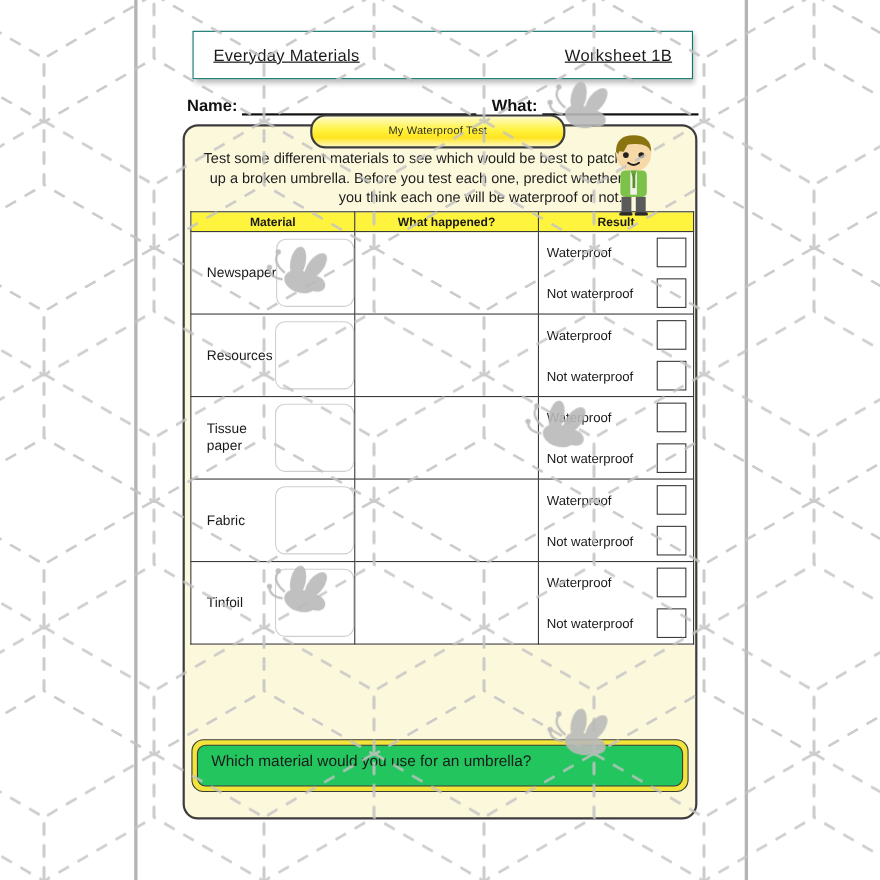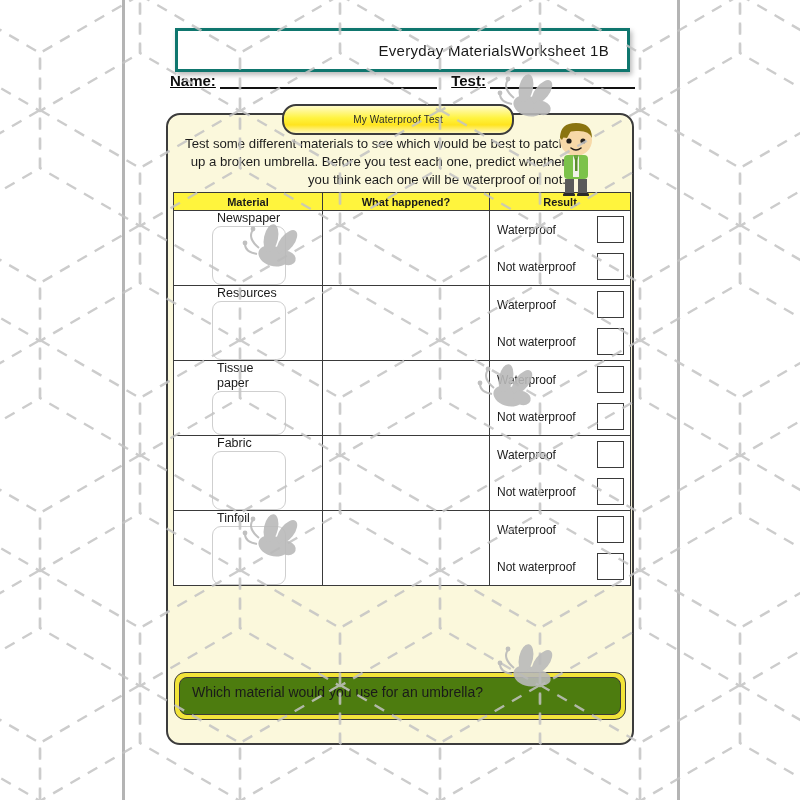--- a/index.html
+++ b/index.html
@@ -17,31 +17,31 @@
     box-sizing:border-box;
   }
 
   
   .watermark{position:absolute;left:0;top:0;width:800px;height:800px;
     pointer-events:none;z-index:40;}
 
   
   .titlebox{
     position:absolute;left:175px;top:28px;width:455px;height:44px;
-    background:#ffffff;border:3px solid #0f766e;
+    background:#ffffff;border:1px solid #0f766e;
     box-shadow:2px 3px 5px rgba(0,0,0,0.28);
-    display:flex;align-items:center;justify-content:flex-end;
-    padding:0 18px;box-sizing:border-box;z-index:10;
+    display:flex;align-items:center;justify-content:space-between;
+    padding:0 18px;box-sizing:border-box;z-index:10;text-decoration:underline;
   }
   .titlebox span{font-size:15px;color:#1a1a1a;letter-spacing:.3px;}
 
   
   .namedate{
-    position:absolute;left:170px;top:68px;width:465px;height:24px;
-    display:flex;align-items:center;z-index:10;text-decoration:underline;
+    position:absolute;left:170px;top:88px;width:465px;height:24px;
+    display:flex;align-items:flex-start;z-index:10;
   }
   .nd-label{font-size:15px;font-weight:bold;color:#111;white-space:nowrap;}
   .nd-rule{border-bottom:2px solid #111;height:15px;}
   .nd-rule.name{width:222px;margin:0 0 0 4px;}
   .nd-rule.date{width:148px;margin:0 0 0 4px;}
   .nd-gap{width:14px;}
 
   
   .panel{
     position:absolute;left:166px;top:113px;width:468px;height:632px;
@@ -75,37 +75,37 @@
   }
   .tbl th{
     background:#fff43d;border:1.5px solid #3a3a3a;
     font-size:11px;font-weight:bold;color:#1a1a1a;height:17px;padding:0;margin-left:11px;
   }
   .tbl td{border:1.5px solid #3a3a3a;padding:0;vertical-align:middle;}
   .c-mat{width:148px;}
   .c-hap{width:166px;}
   .c-res{width:140px;}
 
-  .matcell{display:flex;align-items:center;height:74px;padding-left:2px;box-sizing:border-box;flex-direction:column;}
+  .matcell{display:flex;align-items:center;height:74px;padding-left:14px;box-sizing:border-box;}
   .matname{font-size:12.5px;color:#1a1a1a;width:64px;line-height:15px;}
   .drawbox{width:72px;height:60px;border:1px solid #cfcfcf;border-radius:9px;background:#fff;}
 
   .rescell{height:74px;display:flex;flex-direction:column;justify-content:center;}
   .resrow{display:flex;align-items:center;height:37px;padding-left:7px;box-sizing:border-box;}
   .reslabel{font-size:12px;color:#1a1a1a;flex:1;}
   .chk{width:25px;height:25px;border:1.5px solid #3a3a3a;background:#fff;margin-right:6px;}
 
   
   .qouter{
     position:absolute;left:174px;top:672px;width:452px;height:48px;
     background:#f2e43a;border:1.5px solid #3a3a3a;border-radius:11px;
     box-sizing:border-box;padding:4px;z-index:13;
   }
   .qinner{
-    width:100%;height:100%;background:#4d7c0f;border:1.5px solid #3a3a3a;
+    width:100%;height:100%;background:#22c55e;border:1.5px solid #3a3a3a;
     border-radius:8px;box-sizing:border-box;padding:5px 0 0 12px;
   }
   .qinner span{font-size:14px;color:#1a1a1a;}
 
   
   .foot{
     position:absolute;left:172px;top:750px;width:460px;
     display:flex;justify-content:space-between;z-index:13;
   }
   .foot span{font-size:7.5px;font-weight:bold;color:#2a2a2a;letter-spacing:.2px;}
@@ -119,21 +119,21 @@
 
   <div class="titlebox">
     <span>Everyday Materials</span>
     <span>Worksheet 1B</span>
   </div>
 
   <div class="namedate">
     <span class="nd-label">Name:</span>
     <span class="nd-rule name"></span>
     <span class="nd-gap"></span>
-    <span class="nd-label">Test:</span>
+    <span class="nd-label">What:</span>
     <span class="nd-rule date"></span>
   </div>
 
   <div class="panel"></div>
 
   <div class="banner">
     <span>My Waterproof Test</span>
   </div>
 
   <div class="intro">Test some different materials to see which would be best to patch up a broken umbrella. Before you test each one, predict whether you think each one will be waterproof or not.</div>

